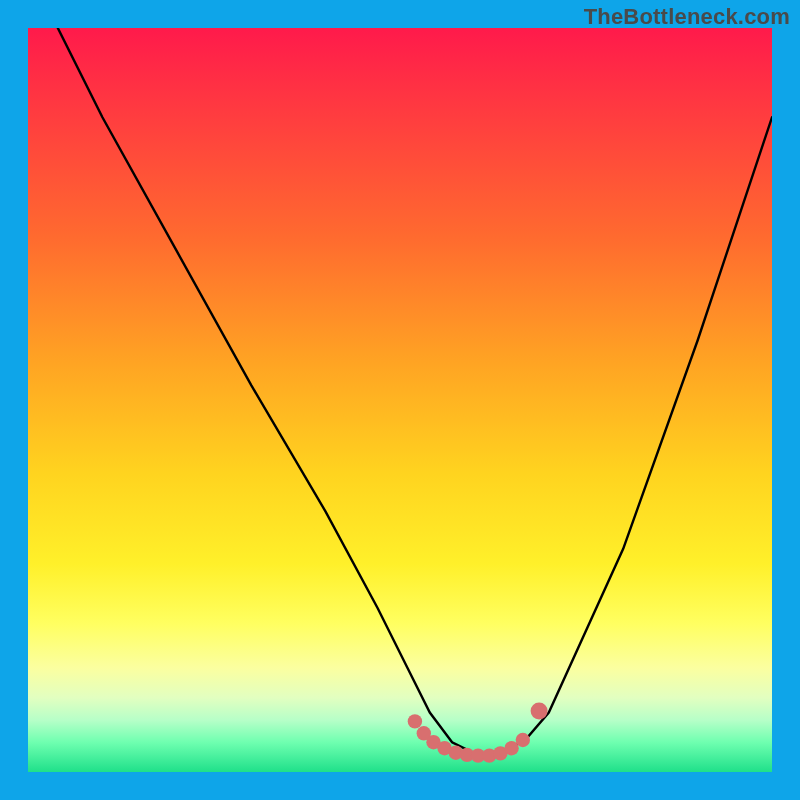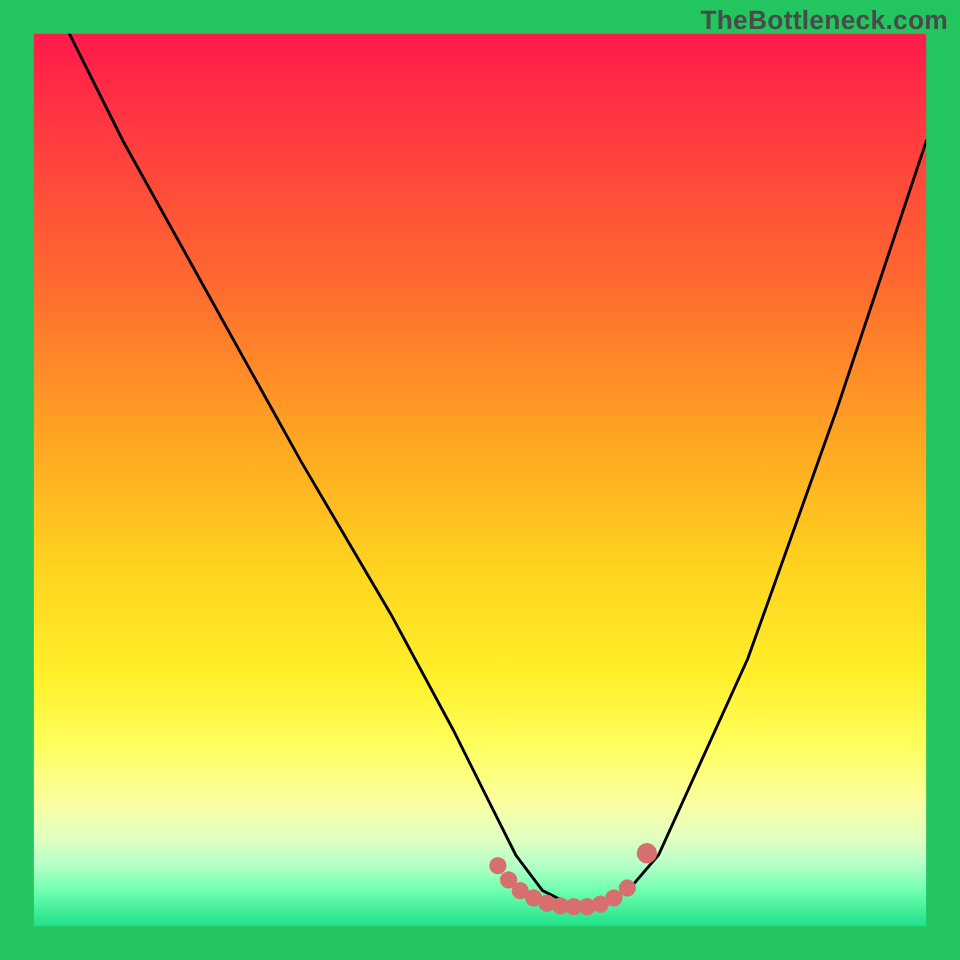--- a/index.html
+++ b/index.html
@@ -8,21 +8,21 @@
     width: 800px;
     height: 800px;
     background: #000;
     overflow: hidden;
     font-family: Arial, Helvetica, sans-serif;
   }
   .frame {
     position: relative;
     width: 800px;
     height: 800px;
-    background: #22c55e;
+    background: #0ea5e9;
   }
   .watermark {
     position: absolute;
     top: 4px;
     right: 10px;
     color: #4a4a4a;
     font-size: 22px;
     font-weight: 600;
     letter-spacing: 0.2px;
     z-index: 10;

